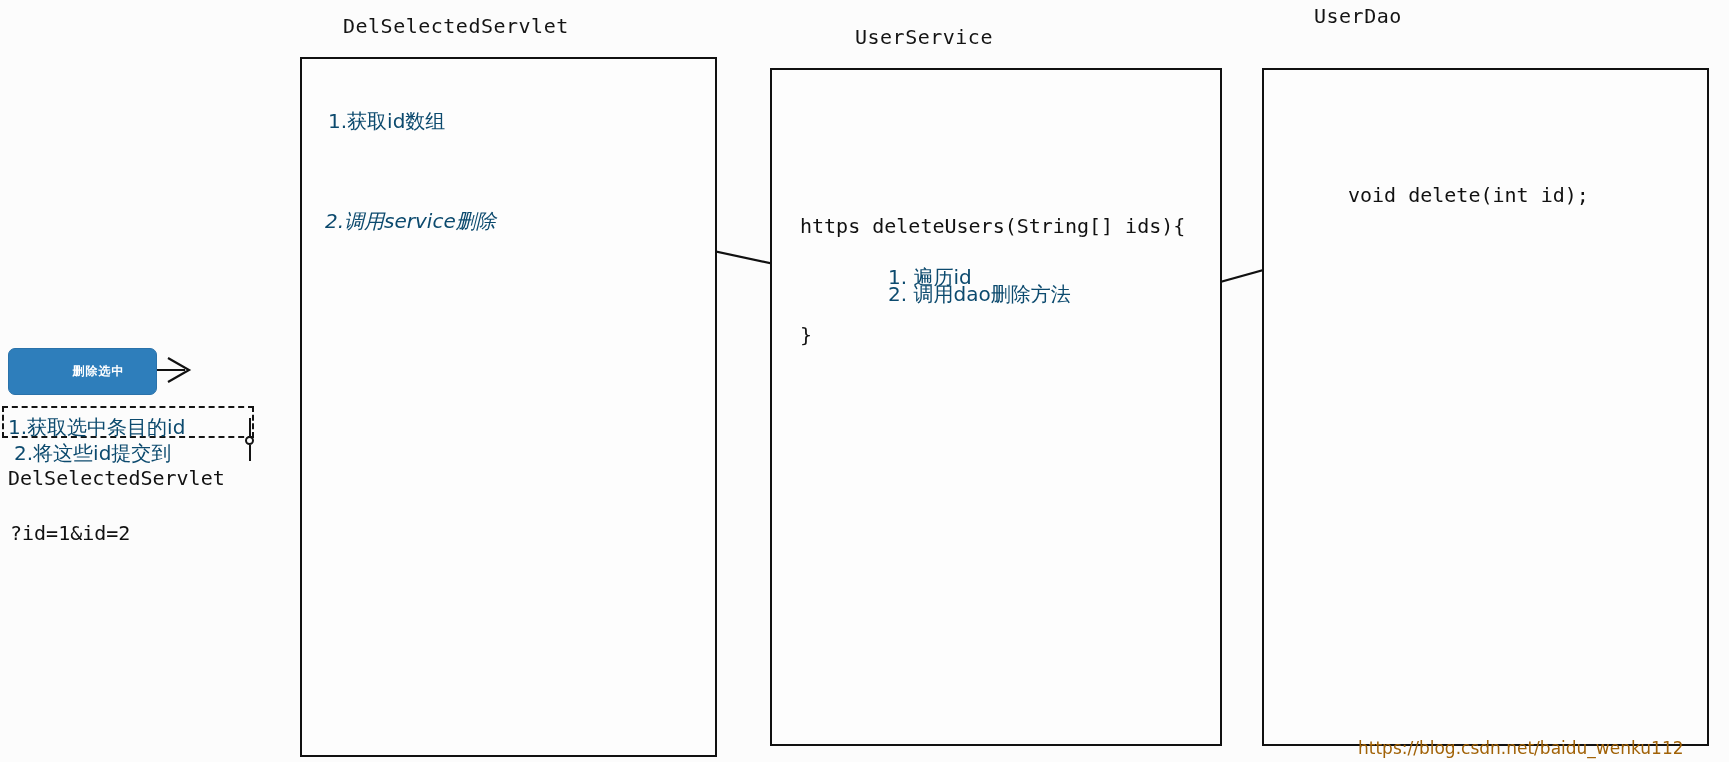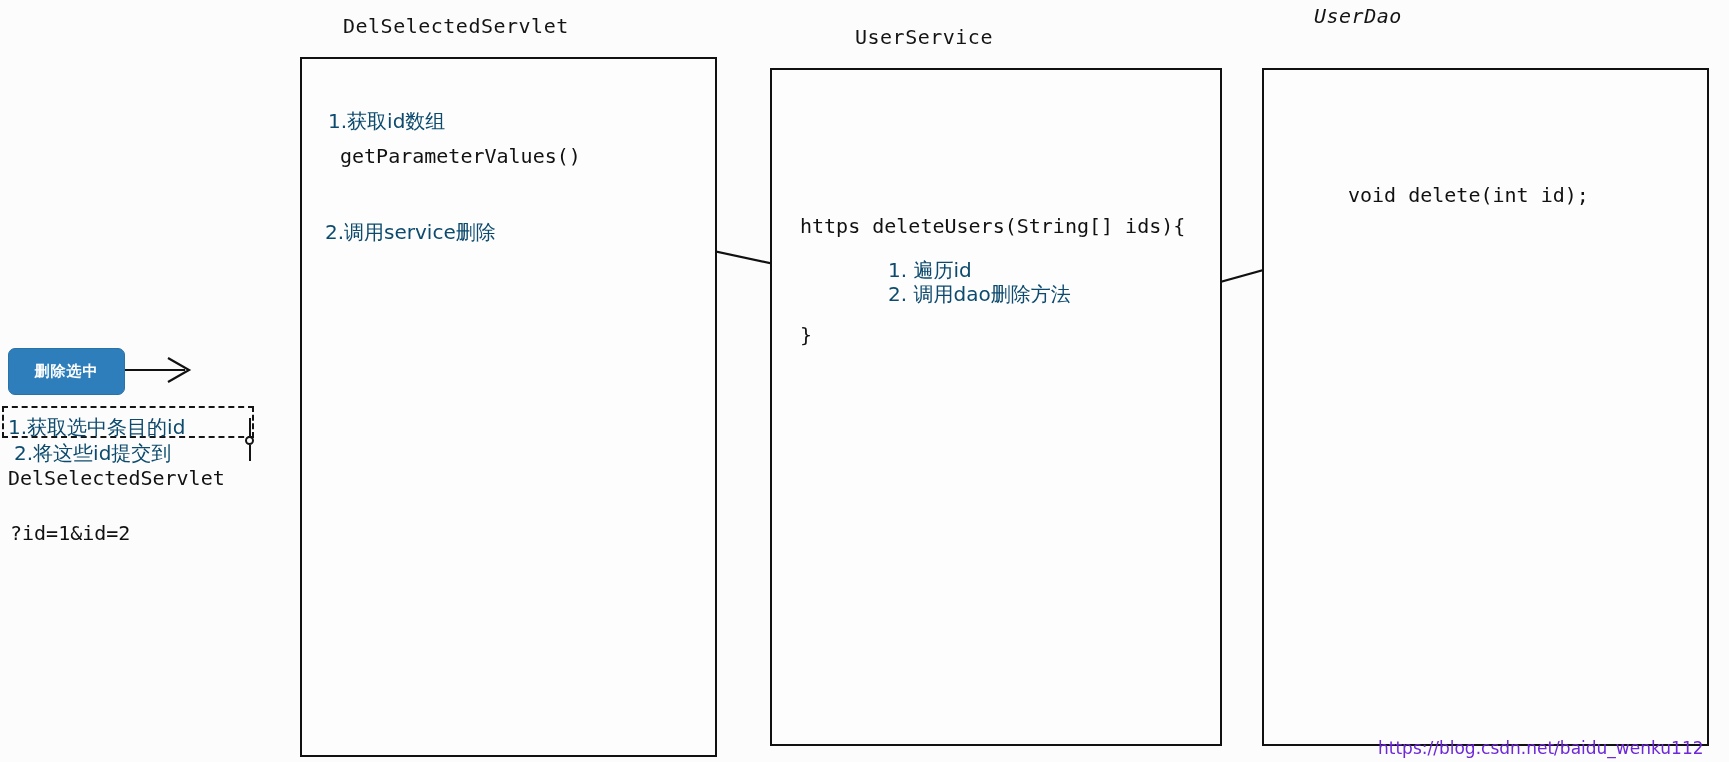--- a/index.html
+++ b/index.html
@@ -56,25 +56,26 @@
   .btn-delete-selected {
     position: absolute;
     display: flex;
     align-items: center;
     justify-content: center;
     background: #2e7ebb;
     color: #ffffff;
     border: 1px solid #2a72aa;
     border-radius: 7px;
     font-family: "DejaVu Sans", "Liberation Sans", sans-serif;
-    font-size: 15px;
+    font-size: 12px;
     font-weight: bold;
     letter-spacing: 1px;
     cursor: pointer;
     user-select: none;
+    padding-left: 32px;
   }
 
   
   .dashed-sel {
     position: absolute;
     border: 2px dashed #141414;
     box-sizing: border-box;
     background: transparent;
   }
   .sel-handle {
@@ -100,24 +101,23 @@
     width: 1729px;
     height: 762px;
     pointer-events: none;
   }
 
   
   .watermark {
     position: absolute;
     font-family: "DejaVu Sans", "Liberation Sans", sans-serif;
     font-size: 17px;
-    color: #6d28d9;
+    color: #a16207;
     white-space: nowrap;
     user-select: none;
-    margin-left: 20px;
   }
 </style>
 </head>
 <body>
 
 <div id="canvas">
 
   <svg id="arrows" viewBox="0 0 1729 762" width="1729" height="762" xmlns="http://www.w3.org/2000/svg">
 
     <g>
@@ -146,31 +146,30 @@
   <div class="mixed-line" style="left:8px; top:414px;">1.获取选中条目的id</div>
   <div class="mixed-line" style="left:14px; top:440px;">2.将这些id提交到</div>
   <div class="code-line" style="left:8px; top:465px;">DelSelectedServlet</div>
 
   <div class="code-line" style="left:10px; top:520px;">?id=1&amp;id=2</div>
 
   <div class="class-title" style="left:343px; top:14px;">DelSelectedServlet</div>
   <div class="class-box" style="left:300px; top:57px; width:417px; height:700px;"></div>
 
   <div class="mixed-line" style="left:328px; top:108px;">1.获取id数组</div>
-  <div class="code-line" style="left:340px; top:143px;">getParameterValues()</div>
-  <div class="mixed-line" style="left:325px; top:219px;">2.调用service删除</div>
+  <div class="mixed-line" style="left:325px; top:208px;font-style:italic;">2.调用service删除</div>
 
   <div class="class-title" style="left:855px; top:11px;margin-top:14px;">UserService</div>
   <div class="class-box" style="left:770px; top:68px; width:452px; height:678px;"></div>
 
   <div class="code-line" style="left:800px; top:213px;">https deleteUsers(String[] ids){</div>
-  <div class="mixed-line" style="left:888px; top:257px;">1.  遍历id</div>
+  <div class="mixed-line" style="left:888px; top:264px;">1.  遍历id</div>
   <div class="mixed-line" style="left:888px; top:281px;">2.  调用dao删除方法</div>
   <div class="code-line" style="left:800px; top:322px;">}</div>
 
-  <div class="class-title" style="left:1314px; top:4px;font-style:italic;">UserDao</div>
+  <div class="class-title" style="left:1314px; top:4px;">UserDao</div>
   <div class="class-box" style="left:1262px; top:68px; width:447px; height:678px;"></div>
 
   <div class="code-line" style="left:1312px; top:182px;margin-left:36px;">void delete(int id);</div>
 
   <div class="watermark" style="left:1358px; top:738px;">https://blog.csdn.net/baidu_wenku112</div>
 
 </div>
 
 </body></html>

